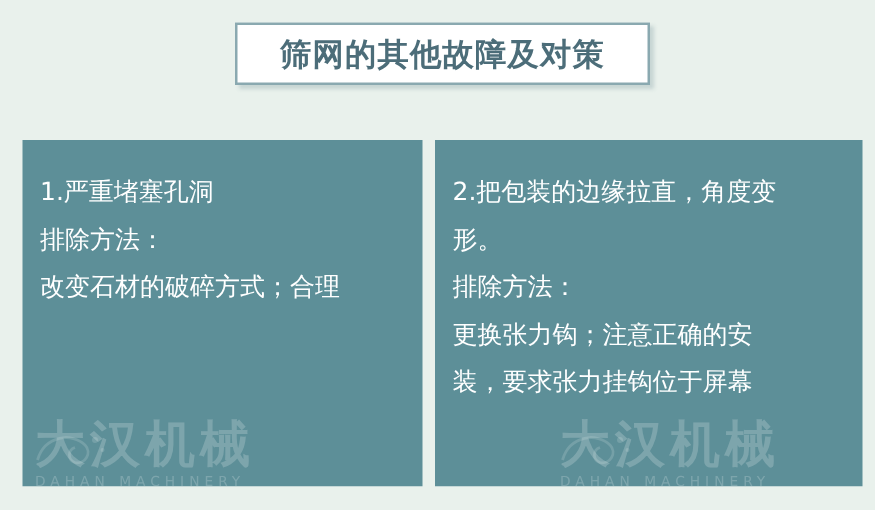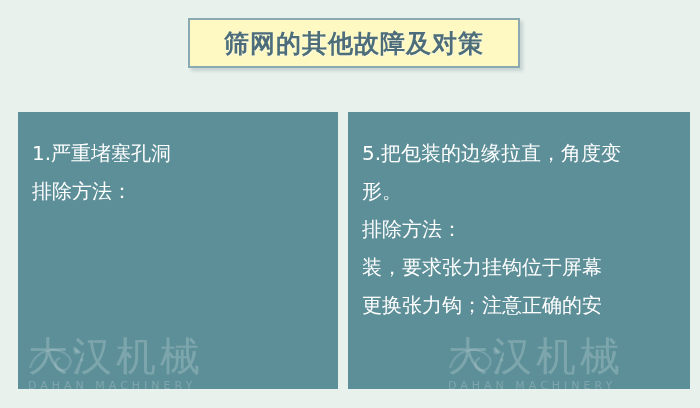--- a/index.html
+++ b/index.html
@@ -25,21 +25,21 @@
   }
 
   
   #title-banner {
     position: absolute;
     left: 188px;
     top: 18px;
     width: 332px;
     height: 50px;
     box-sizing: border-box;
-    background: #fef9c3;
+    background: #ffffff;
     border: 2px solid #8aa9b0;
     box-shadow: 3px 3px 3px rgba(120,150,155,0.30);
     display: flex;
     align-items: center;
     justify-content: center;
   }
   #title-text {
     font-size: 25px;
     font-weight: bold;
     color: #4c6d79;
@@ -88,21 +88,21 @@
     position: absolute;
     z-index: 1;
     pointer-events: none;
     user-select: none;
     opacity: 0.20;
     color: #ffffff;
     white-space: nowrap;
   }
   .wm-cn {
     font-size: 40px;
-    font-weight: normal;
+    font-weight: bold;
     letter-spacing: 4px;
     line-height: 1;
   }
   .wm-en {
     font-size: 11px;
     letter-spacing: 4px;
     line-height: 1;
     margin-top: 4px;
   }
   #watermark-a {
@@ -142,39 +142,40 @@
       </svg>
     </div>
     <div class="watermark" id="watermark-a">
       <div class="wm-cn">大汉机械</div>
       <div class="wm-en">DAHAN MACHINERY</div>
     </div>
 
     <div class="panel-body">
       <div class="panel-line">1.严重堵塞孔洞</div>
       <div class="panel-line">排除方法：</div>
+      <div class="panel-line">改变石材的破碎方式；合理</div>
     </div>
   </div>
 
   <div class="panel" id="panel-right">
 
     <div class="wm-mark" id="wm-swirl-b">
       <svg width="70" height="46" viewBox="0 0 70 46" aria-hidden="true">
         <path d="M6 30 C12 10, 34 8, 44 18 C50 24, 44 34, 36 32 C30 30, 30 22, 36 20" fill="none" stroke="#ffffff" stroke-width="2.2" opacity="0.9"></path>
         <circle cx="52" cy="14" r="2.4" fill="#ffffff" opacity="0.9"></circle>
         <circle cx="58" cy="22" r="1.6" fill="#ffffff" opacity="0.9"></circle>
       </svg>
     </div>
     <div class="watermark" id="watermark-b">
       <div class="wm-cn">大汉机械</div>
       <div class="wm-en">DAHAN MACHINERY</div>
     </div>
 
     <div class="panel-body">
-      <div class="panel-line">5.把包装的边缘拉直，角度变</div>
+      <div class="panel-line">2.把包装的边缘拉直，角度变</div>
       <div class="panel-line">形。</div>
       <div class="panel-line">排除方法：</div>
+      <div class="panel-line">更换张力钩；注意正确的安</div>
       <div class="panel-line">装，要求张力挂钩位于屏幕</div>
-      <div class="panel-line">更换张力钩；注意正确的安</div>
     </div>
   </div>
 
 </div>
 
 </body></html>

